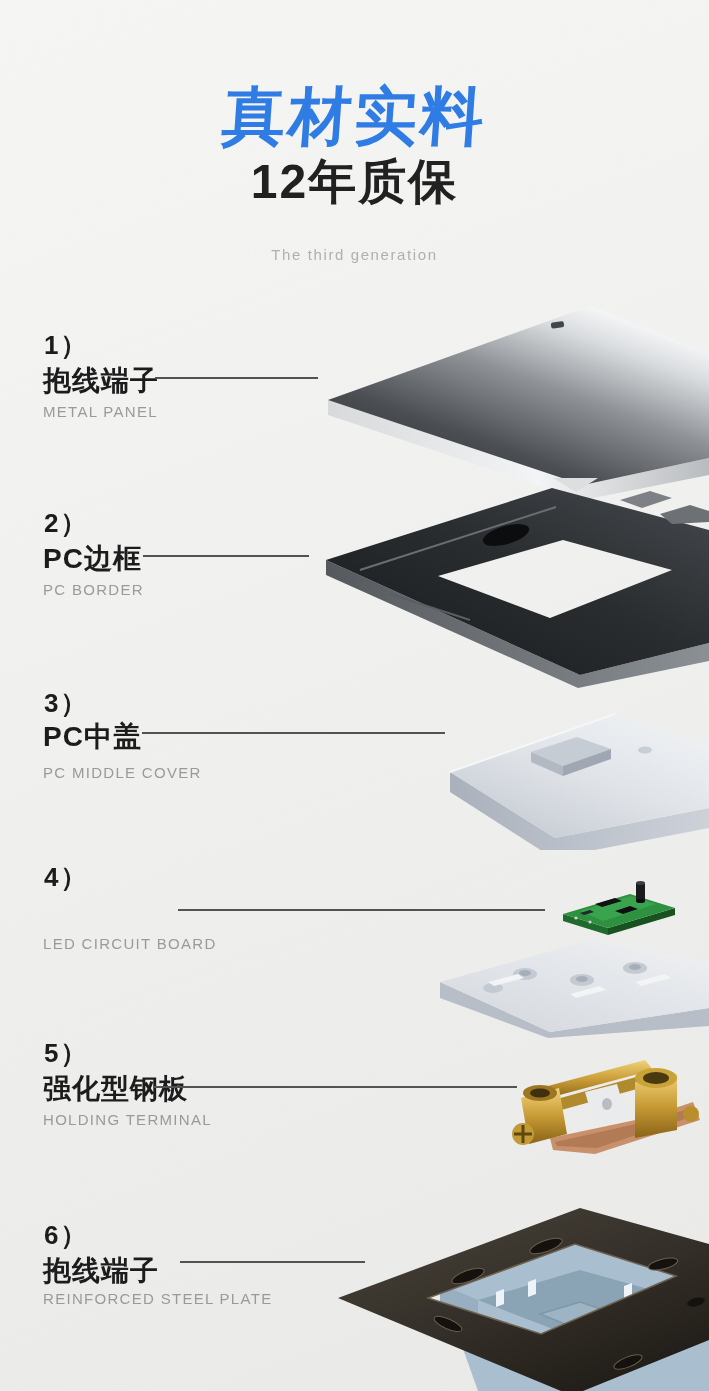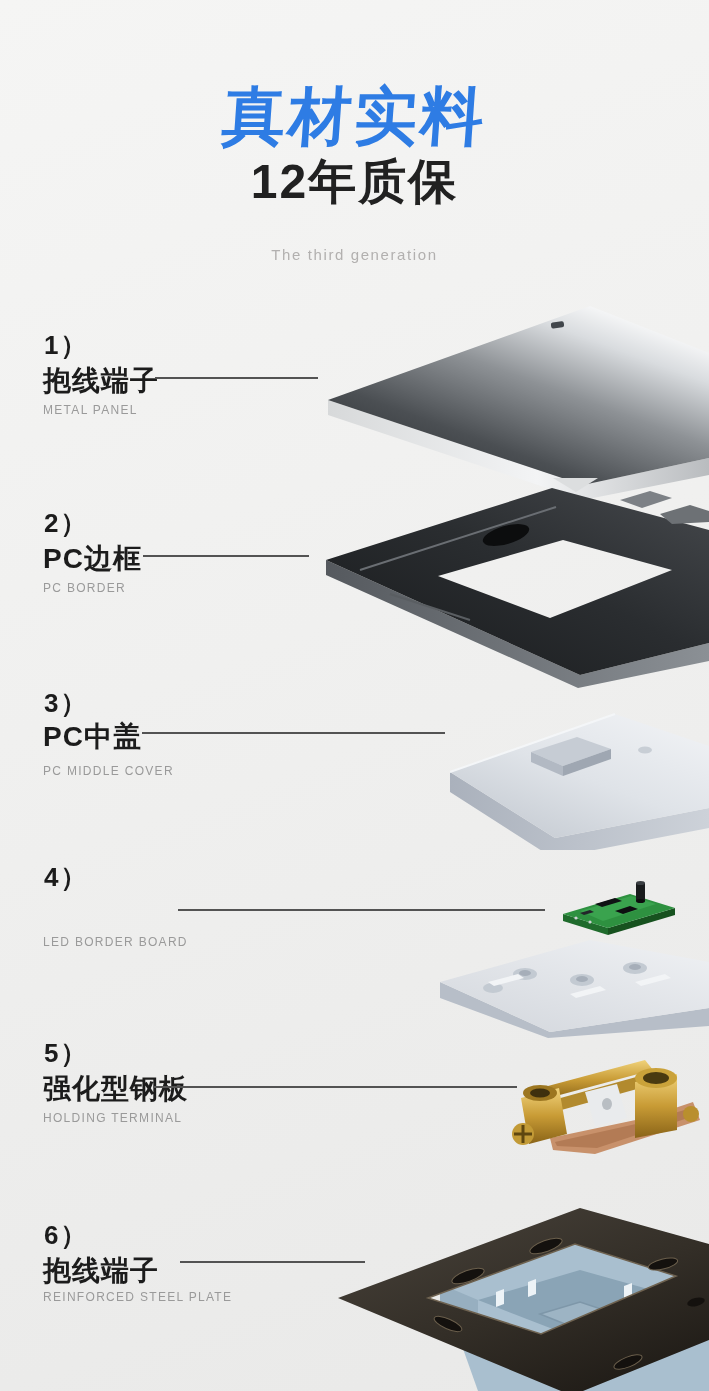--- a/index.html
+++ b/index.html
@@ -22,21 +22,21 @@
   .tagline{font-size:15px;color:#b2b0af;letter-spacing:1.6px;font-weight:500;}
   .tagline.l1{top:246px;}
   .tagline.l2{top:278px;}
   .part-index{
     position:absolute;left:44px;font-size:26px;font-weight:900;color:#1c1c1c;letter-spacing:2px;
   }
   .part-name{
     position:absolute;left:43px;font-size:28px;font-weight:900;color:#1c1c1c;letter-spacing:1px;
   }
   .part-caption{
-    position:absolute;left:43px;font-size:12px;color:#9a9a9a;letter-spacing:1.3px;font-weight:500;
+    position:absolute;left:43px;font-size:15px;color:#9a9a9a;letter-spacing:1.3px;font-weight:500;
   }
   .connector{position:absolute;height:2px;background:#535353;}
   .illus{position:absolute;}
 </style>
 </head>
 <body>
 
 <div class="canvas">
 
   <div class="centered title">真材实料</div>
@@ -52,21 +52,21 @@
   <div class="part-name" style="top:540px">PC边框</div>
   <div class="part-caption" style="top:581px">PC BORDER</div>
   <div class="connector" style="top:555px;left:143px;width:166px"></div>
 
   <div class="part-index" style="top:686px">3）</div>
   <div class="part-name" style="top:718px">PC中盖</div>
   <div class="part-caption" style="top:764px">PC MIDDLE COVER</div>
   <div class="connector" style="top:732px;left:142px;width:303px"></div>
 
   <div class="part-index" style="top:860px">4）</div>
-  <div class="part-caption" style="top:935px">LED BORDER BOARD</div>
+  <div class="part-caption" style="top:935px">LED CIRCUIT BOARD</div>
   <div class="connector" style="top:909px;left:178px;width:367px"></div>
 
   <div class="part-index" style="top:1036px">5）</div>
   <div class="part-name" style="top:1070px">强化型钢板</div>
   <div class="part-caption" style="top:1111px">HOLDING TERMINAL</div>
   <div class="connector" style="top:1086px;left:153px;width:364px"></div>
 
   <div class="part-index" style="top:1218px">6）</div>
   <div class="part-name" style="top:1252px">抱线端子</div>
   <div class="part-caption" style="top:1290px">REINFORCED STEEL PLATE</div>

